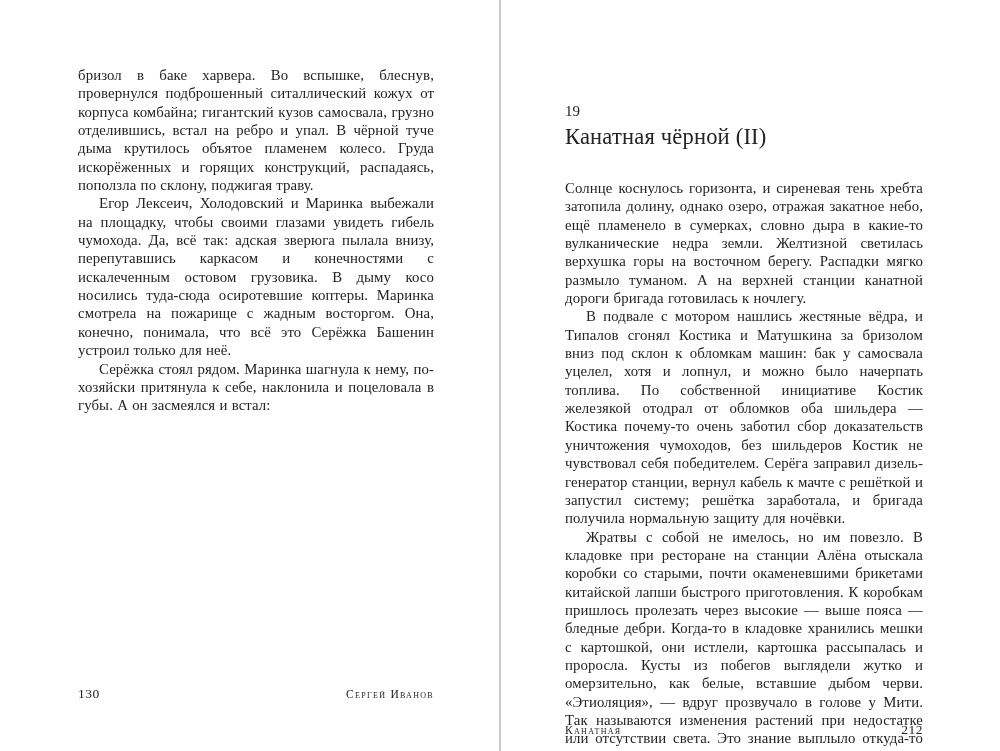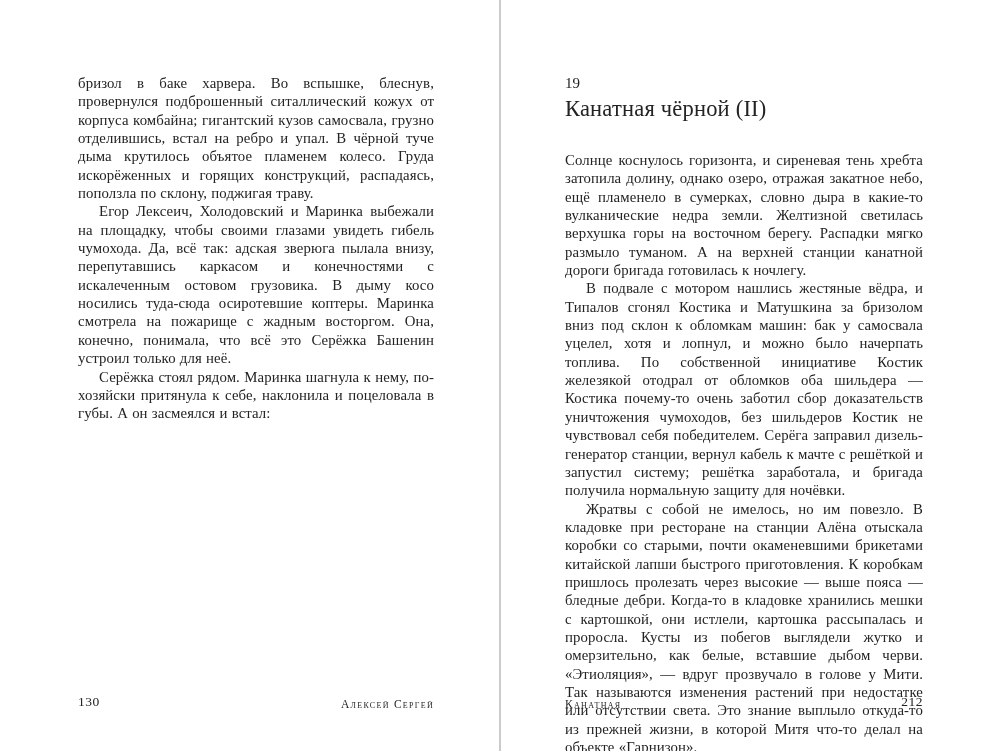--- a/index.html
+++ b/index.html
@@ -7,23 +7,23 @@
   .spread {
     position: relative;
     width: 1000px;
     height: 751px;
     background: #ffffff;
     overflow: hidden;
     font-family: "Liberation Serif", "DejaVu Serif", serif;
     color: #232323;
   }
 
-  .page { position: absolute; top: 16px; bottom: 0; cursor: default; font-family: Liberation Serif, serif; }
+  .page { position: absolute; top: 8px; bottom: 0; cursor: default; font-family: Liberation Serif, serif; }
   .page.left  { left: 0;     width: 499px; }
-  .page.right { left: 501px; width: 499px; }
+  .page.right { left: 501px; width: 499px; margin-top: 36px; }
 
   .gutter {
     position: absolute;
     left: 499px; top: 0; bottom: 0;
     width: 2px;
     background: #cbcbcb;
   }
 
   .text-col { position: absolute; top: 58px; }
   .page.left  .text-col { left: 78px; width: 356px; }
@@ -51,21 +51,21 @@
     font-weight: normal;
     margin: 2px 0 28px 0;
     letter-spacing: 0.2px;
   }
 
   .footer {
     position: absolute;
     top: 678px;
     display: flex;
     justify-content: space-between;
-    align-items: flex-end;
+    align-items: center;
   }
   .page.left  .footer { left: 78px; width: 356px; }
   .page.right .footer { left: 64px; width: 358px; }
 
   .pagenum {
     font-size: 13.5px;
     letter-spacing: 0.5px;
   }
   .running {
     font-size: 11.5px;
@@ -79,21 +79,21 @@
 <div class="spread">
 
   <div class="page left">
     <div class="text-col">
       <p class="body">бризол в баке харвера. Во вспышке, блеснув, провернулся подброшенный ситаллический кожух от корпуса комбайна; гигантский кузов самосвала, грузно отделившись, встал на ребро и упал. В чёрной туче дыма крутилось объятое пламенем колесо. Груда искорёженных и горящих конструкций, распадаясь, поползла по склону, поджигая траву.</p>
       <p class="body indent">Егор Лексеич, Холодовский и Маринка выбежали на площадку, чтобы своими глазами увидеть гибель чумохода. Да, всё так: адская зверюга пылала внизу, перепутавшись каркасом и конечностями с искалеченным остовом грузовика. В дыму косо носились туда-сюда осиротевшие коптеры. Маринка смотрела на пожарище с жадным восторгом. Она, конечно, понимала, что всё это Серёжка Башенин устроил только для неё.</p>
       <p class="body indent">Серёжка стоял рядом. Маринка шагнула к нему, по-хозяйски притянула к себе, наклонила и поцеловала в губы. А он засмеялся и встал:</p>
     </div>
     <div class="footer">
       <span class="pagenum">130</span>
-      <span class="running">Алексей Сергей</span>
+      <span class="running">Сергей Иванов</span>
     </div>
   </div>
 
   <div class="gutter"></div>
 
   <div class="page right">
     <div class="text-col">
       <div class="chapter-number">19</div>
       <div class="chapter-title">Канатная чёрной (II)</div>
       <p class="body">Солнце коснулось горизонта, и сиреневая тень хребта затопила долину, однако озеро, отражая закатное небо, ещё пламенело в сумерках, словно дыра в какие-то вулканические недра земли. Желтизной светилась верхушка горы на восточном берегу. Распадки мягко размыло туманом. А на верхней станции канатной дороги бригада готовилась к ночлегу.</p>

